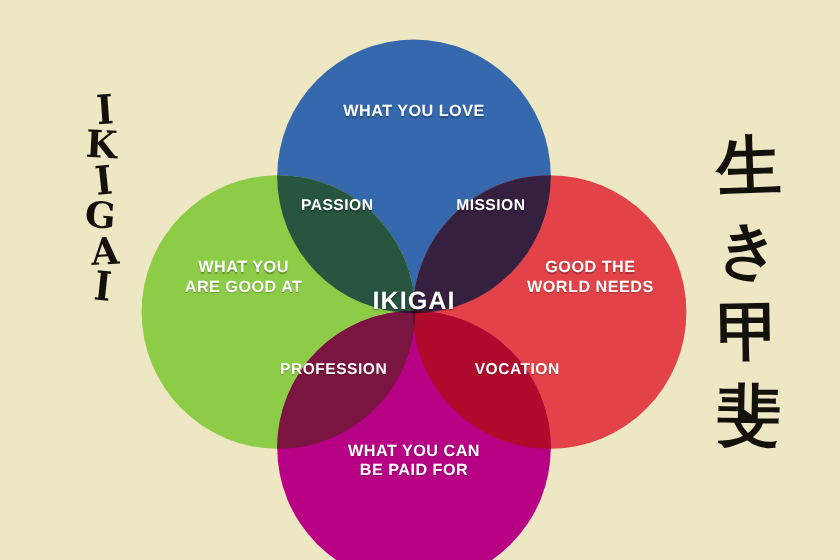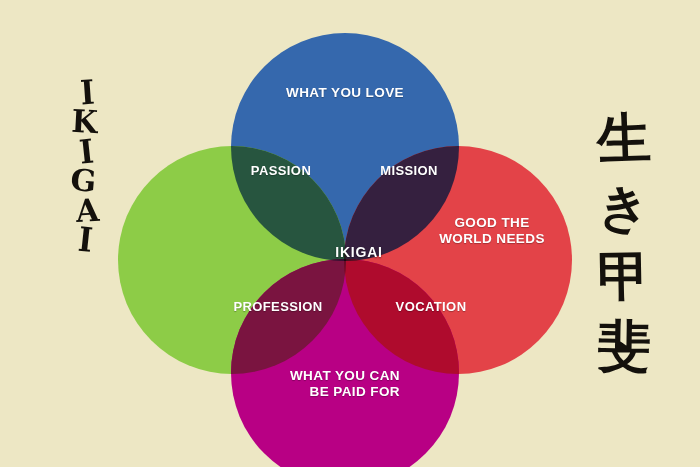--- a/index.html
+++ b/index.html
@@ -53,24 +53,23 @@
     text-align: center;
     letter-spacing: 0.4px;
     line-height: 1.18;
     white-space: pre-line;
     transform: translate(-50%, -50%);
     text-shadow: 0 1px 1px rgba(0,0,0,0.28);
   }
   .lbl.outer { font-size: 13.5px; }
   .lbl.inter { font-size: 13px; }
   .lbl.center {
-    font-size: 14px;
+    font-size: 21px;
     letter-spacing: 0.8px;
     text-shadow: 0 1px 2px rgba(0,0,0,0.5);
-    margin-left: 14px;
   }
 
   
   .side-text {
     position: absolute;
     color: #14110c;
     font-weight: bold;
     text-align: center;
   }
   #side-left {
@@ -177,23 +176,25 @@
           <g clip-path="url(#clip-world)">
             <circle id="s-core" cx="345" cy="373" r="114" fill="#1A0A12"></circle>
           </g>
         </g>
       </g>
     </svg>
   </div>
 
   <div id="label-layer">
     <div class="lbl outer" id="lbl-love" style="left: 345px; top: 93px;">WHAT YOU LOVE</div>
+    <div class="lbl outer" id="lbl-good" style="left: 203px; top: 231px;">WHAT YOU
+ARE GOOD AT</div>
     <div class="lbl outer" id="lbl-world" style="left: 492px; top: 231px;">GOOD THE
 WORLD NEEDS</div>
-    <div class="lbl outer" id="lbl-paid" style="left: 345px; top: 384px; text-align: right;">WHAT YOU CAN
+    <div class="lbl outer" id="lbl-paid" style="left: 345px; top: 384px;">WHAT YOU CAN
 BE PAID FOR</div>
 
     <div class="lbl inter" id="lbl-passion" style="left: 281px; top: 171px;">PASSION</div>
     <div class="lbl inter" id="lbl-mission" style="left: 409px; top: 171px;">MISSION</div>
     <div class="lbl inter" id="lbl-profession" style="left: 278px; top: 307px;">PROFESSION</div>
     <div class="lbl inter" id="lbl-vocation" style="left: 431px; top: 307px;">VOCATION</div>
 
     <div class="lbl center" id="lbl-center" style="left: 345px; top: 252px;">IKIGAI</div>
   </div>
 

